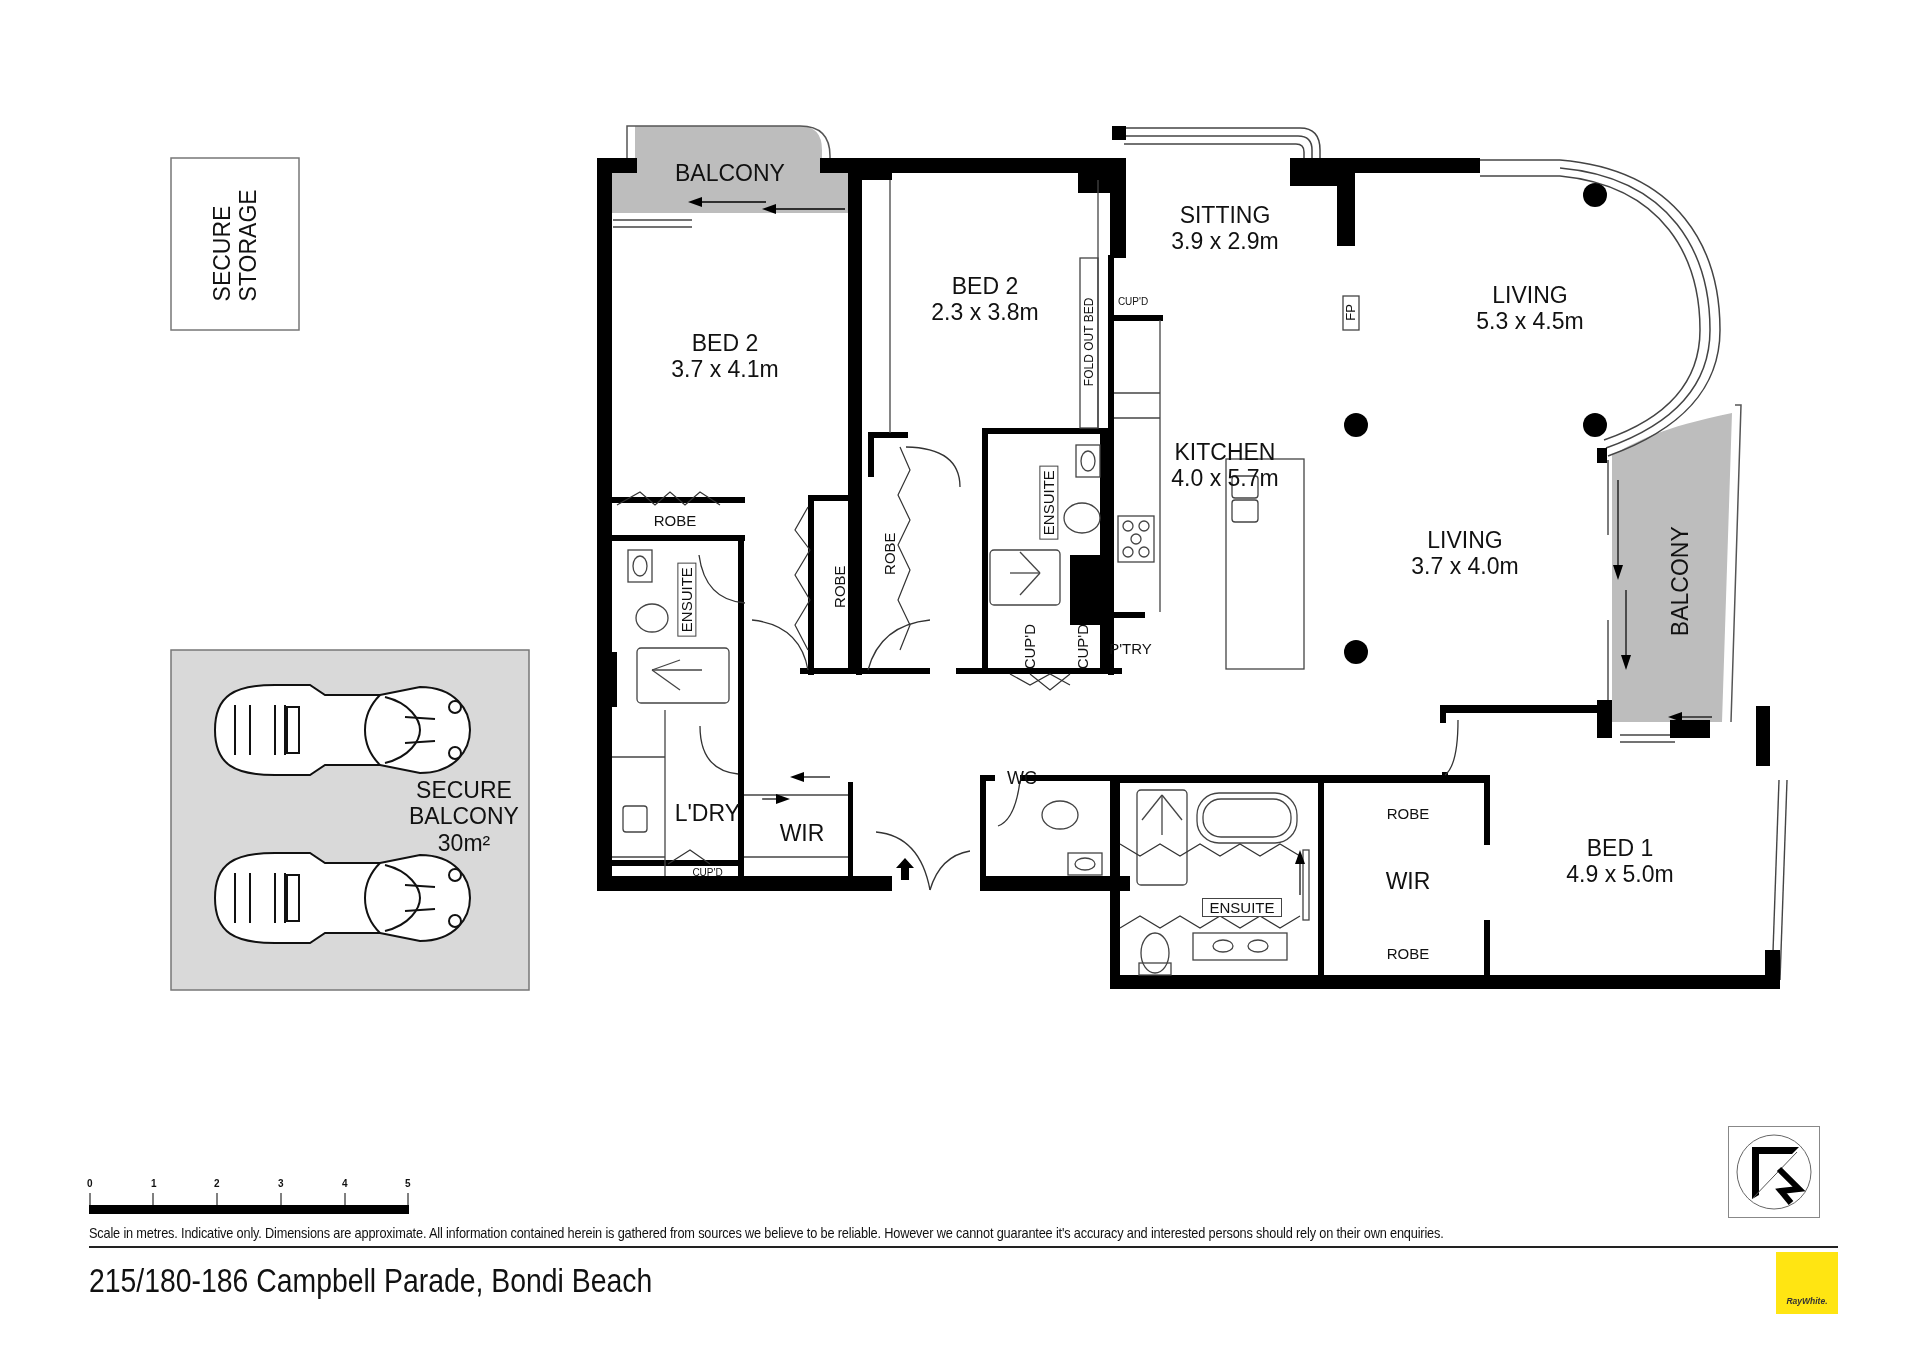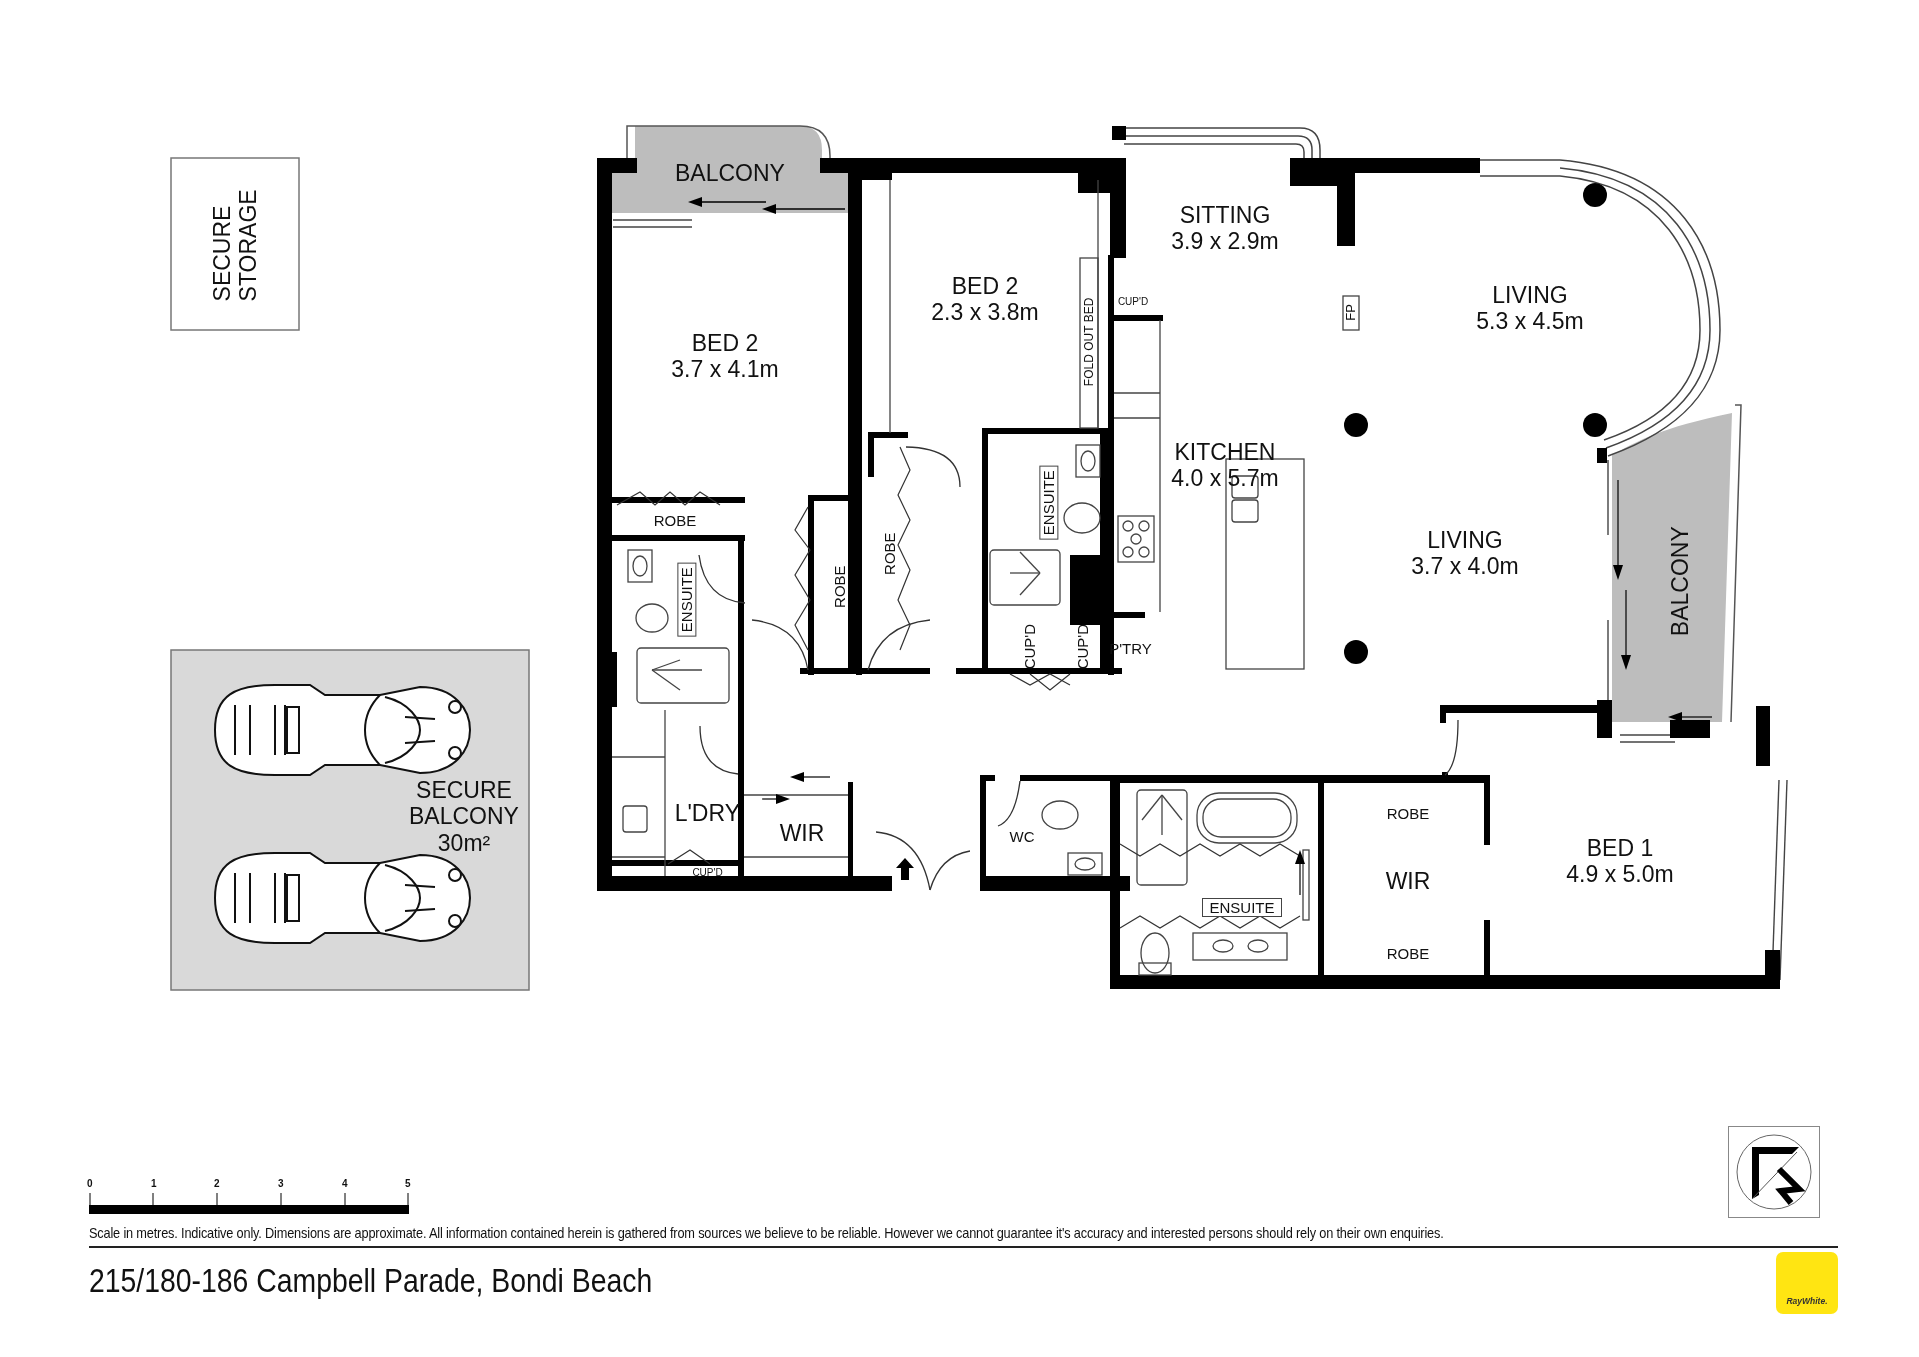--- a/index.html
+++ b/index.html
@@ -11,21 +11,21 @@
   .small { font-size: 15px; }
   .tiny { font-size: 12px; }
   .vert { transform: rotate(-90deg); transform-origin: center center; }
   .boxed { border: 1px solid #444; padding: 0 3px; background: #fff; }
   #disclaimer { position: absolute; left: 89px; top: 1225px; font-size: 14.5px; color: #111;
                 letter-spacing: -0.2px; transform: scaleX(0.88); transform-origin: left top; white-space: nowrap; }
   #rule { position: absolute; left: 89px; top: 1246px; width: 1749px; height: 2px; background: #222; }
   #address { position: absolute; left: 89px; top: 1262px; font-size: 33px; color: #111;
              transform: scaleX(0.86); transform-origin: left top; white-space: nowrap; }
   #logo { position: absolute; left: 1776px; top: 1252px; width: 62px; height: 62px; background: #FFE512;
-          display: flex; align-items: flex-end; justify-content: center; border-radius: 7px; }
+          display: flex; align-items: flex-end; justify-content: center; }
   #logo span { font-size: 8.5px; font-style: italic; font-weight: bold; color: #333; margin-bottom: 8px; }
   #north { position: absolute; left: 1728px; top: 1126px; width: 90px; height: 90px; border: 1.5px solid #888; background:#fff; }
   .scale-num { position: absolute; top: 1178px; font-size: 10px; font-weight: bold; }
 </style>
 </head>
 <body>
 
 <svg id="plan" viewBox="0 0 1919 1357" xmlns="http://www.w3.org/2000/svg">
 
   <rect x="171" y="158" width="128" height="172" fill="#fff" stroke="#777" stroke-width="1.5"></rect>
@@ -328,21 +328,21 @@
 <div class="lbl small vert" style="left:815px;top:578px;width:50px;">ROBE</div>
 <div class="lbl small vert" style="left:865px;top:545px;width:50px;">ROBE</div>
 <div class="lbl small vert boxed" style="left:1012px;top:493px;width:66px;">ENSUITE</div>
 <div class="lbl small vert" style="left:1005px;top:638px;width:50px;">CUP'D</div>
 <div class="lbl small vert" style="left:1058px;top:638px;width:50px;">CUP'D</div>
 <div class="lbl small" style="left:1108px;top:640px;width:45px;">P'TRY</div>
 
 <div class="lbl room" style="left:665px;top:800px;width:75px;text-align:right;">L'DRY</div>
 <div class="lbl" style="left:685px;top:867px;width:45px;font-size:10px;">CUP'D</div>
 <div class="lbl room" style="left:772px;top:820px;width:60px;">WIR</div>
-<div class="lbl" style="left:1002px;top:828px;width:40px;font-size:15px;">WC</div>
+<div class="lbl" style="left:1002px;top:768px;width:40px;font-size:18px;">WC</div>
 <div class="lbl small boxed" style="left:1202px;top:898px;width:72px;">ENSUITE</div>
 <div class="lbl small" style="left:1378px;top:805px;width:60px;">ROBE</div>
 <div class="lbl room" style="left:1378px;top:868px;width:60px;">WIR</div>
 <div class="lbl small" style="left:1378px;top:945px;width:60px;">ROBE</div>
 <div class="lbl room" style="left:1545px;top:835px;width:150px;">
   <div>BED 1</div>
   <div>4.9 x 5.0m</div>
 </div>
 
 <span class="scale-num" style="left:87px;">0</span>

